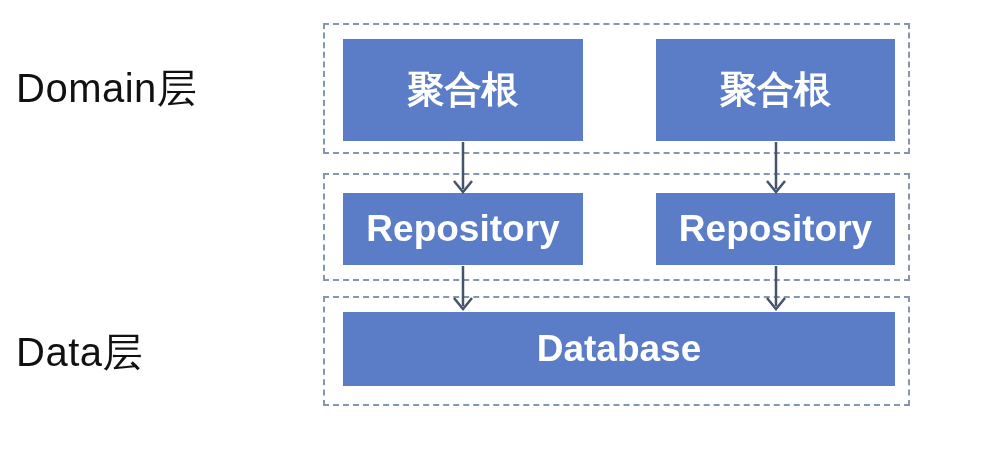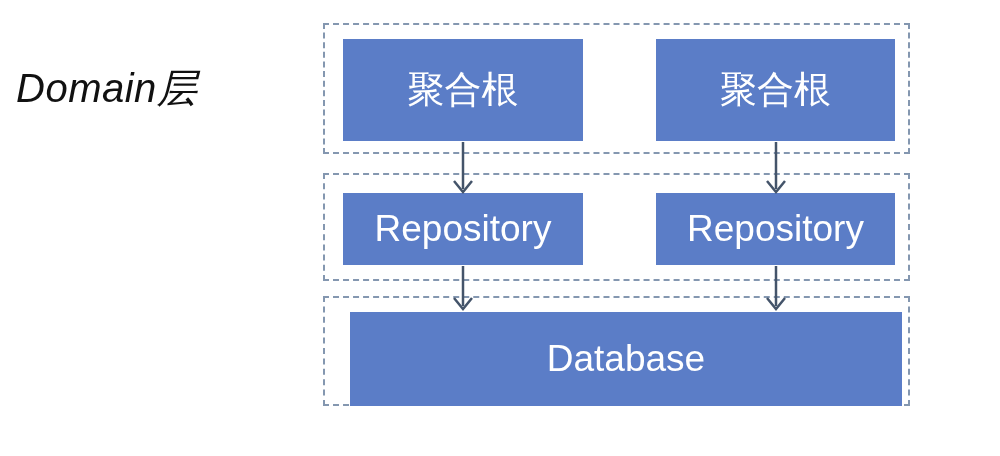--- a/index.html
+++ b/index.html
@@ -20,69 +20,70 @@
   .stage { position: relative; width: 1000px; height: 456px; }
 
   .layer-label {
     position: absolute;
     left: 16px;
     transform: translateY(-50%);
     font-size: 40px;
     color: var(--label-text);
     white-space: nowrap;
     letter-spacing: 0.5px;
-    font-style: italic;
   }
 
   .layer-container {
     position: absolute;
     border: 2px dashed var(--dash-border);
   }
 
   .node-box {
     position: absolute;
     background: var(--box-fill);
     color: var(--box-text);
     display: flex;
     align-items: center;
     justify-content: center;
     font-size: 37px;
     white-space: nowrap;
+    font-weight: bold;
   }
 
   .arrow-layer {
     position: absolute;
     left: 0; top: 0;
     width: 1000px; height: 456px;
     pointer-events: none;
   }
   .arrow-layer line, .arrow-layer polyline {
     stroke: var(--arrow);
     stroke-width: 2.5;
     fill: none;
   }
 </style>
 </head>
 <body>
 
 <div class="stage">
 
   <div class="layer-label" style="top:88px">Domain层</div>
+  <div class="layer-label" style="top:352px">Data层</div>
 
   <div class="layer-container" style="left:323px; top:23px;  width:587px; height:131px;"></div>
   <div class="layer-container" style="left:323px; top:173px; width:587px; height:108px;"></div>
   <div class="layer-container" style="left:323px; top:296px; width:587px; height:110px;"></div>
 
   <div class="node-box" style="left:343px; top:39px; width:240px; height:102px;">聚合根</div>
   <div class="node-box" style="left:656px; top:39px; width:239px; height:102px;">聚合根</div>
 
   <div class="node-box" style="left:343px; top:193px; width:240px; height:72px;">Repository</div>
   <div class="node-box" style="left:656px; top:193px; width:239px; height:72px;">Repository</div>
 
-  <div class="node-box" style="left:350px; top:312px; width:552px; height:94px;text-align:center;">Database</div>
+  <div class="node-box" style="left:343px; top:312px; width:552px; height:74px;text-align:center;">Database</div>
 
   <svg class="arrow-layer" viewBox="0 0 1000 456">
     <g>
       <line x1="463" y1="142" x2="463" y2="189"></line>
       <polyline points="454,181 463,192 472,181"></polyline>
     </g>
     <g>
       <line x1="776" y1="142" x2="776" y2="189"></line>
       <polyline points="767,181 776,192 785,181"></polyline>
     </g>

